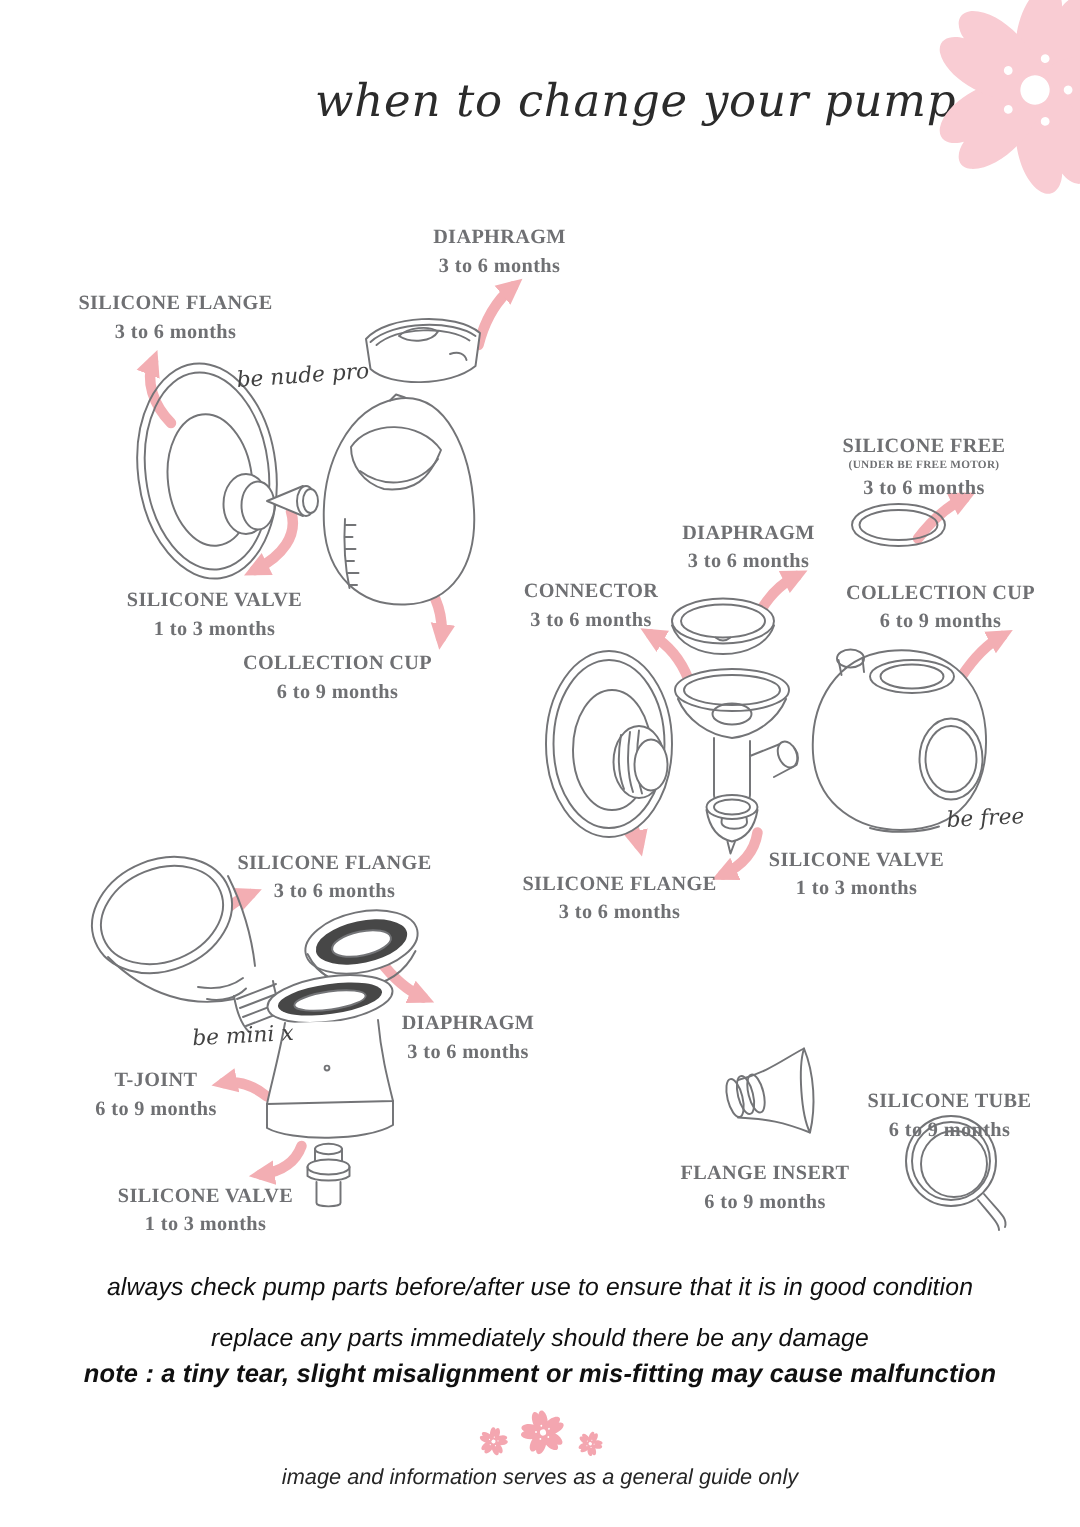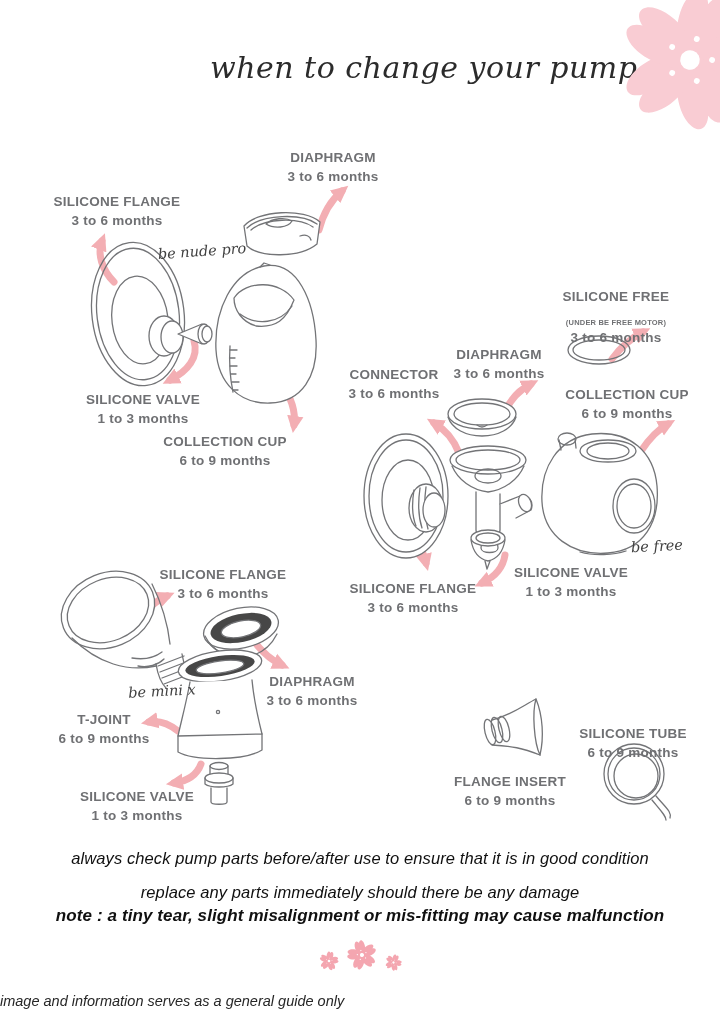--- a/index.html
+++ b/index.html
@@ -16,45 +16,45 @@
     overflow:hidden;font-family:"Liberation Sans",sans-serif;
   }
   .title{
     position:absolute;top:50px;left:210px;width:510px;text-align:center;
     font-family:"DejaVu Serif",serif;font-style:italic;font-weight:500;
     font-size:30px;letter-spacing:.5px;color:#2b2b2b;white-space:nowrap;
   }
   .plabel{
     position:absolute;transform:translateX(-50%);text-align:center;
     color:var(--label-gray);font-weight:700;font-size:13.5px;line-height:1.42;
-    letter-spacing:.25px;white-space:nowrap;
+    letter-spacing:.25px;white-space:nowrap;font-family:Liberation Serif, serif;
   }
   .plabel span{display:block;}
-  .plabel .pnote{font-size:7.5px;letter-spacing:.2px;line-height:1.15;font-weight:700;margin-top:13px;}
+  .plabel .pnote{font-size:7.5px;letter-spacing:.2px;line-height:1.15;font-weight:700;}
   .model-name{
     position:absolute;transform:translateX(-50%);
     font-family:"DejaVu Serif",serif;font-style:italic;font-size:14.5px;
     color:#414141;white-space:nowrap;
   }
   .art-svg{position:absolute;overflow:visible;}
   .art{stroke:var(--illustration-gray);stroke-width:1.3;fill:none;stroke-linecap:round;stroke-linejoin:round;}
   .arrows{position:absolute;left:0;top:0;color:var(--arrow-pink);}
   .footer-line{
     position:absolute;left:0;width:100%;text-align:center;font-style:italic;
     font-size:16.5px;color:var(--text-black);letter-spacing:.1px;
   }
   .footer-note{font-weight:700;font-size:17px;text-align:center;}
   .flower-row{
     position:absolute;top:938px;left:0;width:100%;display:flex;
     justify-content:center;align-items:flex-end;gap:5px;color:var(--footer-flower-pink);
   }
   .flower-row svg{display:block;}
   .disclaimer{
-    position:absolute;top:977px;left:0;width:100%;
-    font-style:italic;font-size:14.5px;color:#262626;margin-top:16px;
+    position:absolute;top:977px;left:0;width:100%;text-align:center;
+    font-style:italic;font-size:14.5px;color:#262626;
   }
   .corner-flower{position:absolute;left:614px;top:-16px;color:var(--corner-flower-pink);}
 </style>
 </head>
 <body>
 
 <div class="page">
 
   <svg width="0" height="0" style="position:absolute">
     <defs>
@@ -209,21 +209,21 @@
       <ellipse cx="33" cy="15" rx="9" ry="6"></ellipse>
       <path d="M25,16 L27,26 M41,15 L42,24"></path>
       <ellipse cx="74" cy="27" rx="28" ry="11"></ellipse>
       <ellipse cx="74" cy="27" rx="21" ry="8"></ellipse>
       <ellipse cx="100" cy="82" rx="21" ry="27"></ellipse>
       <ellipse cx="100" cy="82" rx="17" ry="22"></ellipse>
       <path d="M46,128 C60,132 80,131 92,127"></path>
     </g>
   </svg>
 
-  <div class="plabel" style="left:394px;top:365px">
+  <div class="plabel" style="left:394px;top:384px">
     <span>CONNECTOR</span>
     <span>3 to 6 months</span>
   </div>
   <div class="plabel" style="left:499px;top:345px">
     <span>DIAPHRAGM</span>
     <span>3 to 6 months</span>
   </div>
   <div class="plabel" style="left:616px;top:287px">
     <span>SILICONE FREE</span>
     <span class="pnote">(UNDER BE FREE MOTOR)</span>

